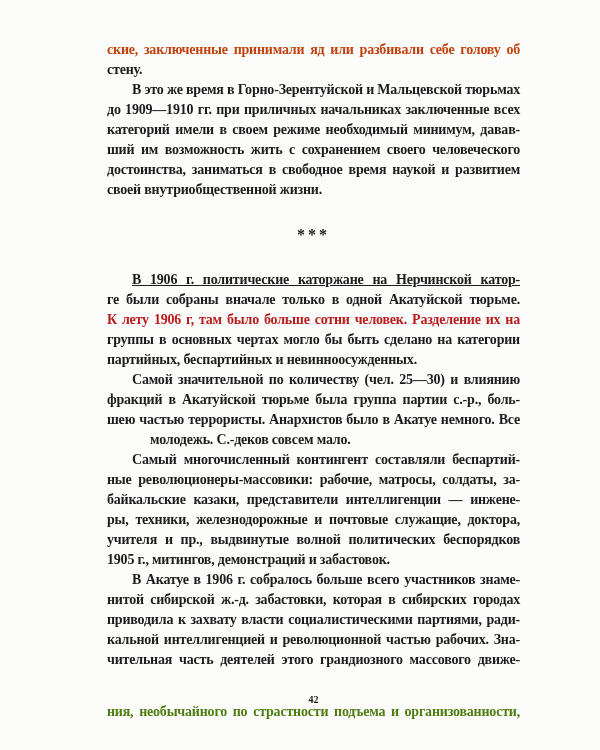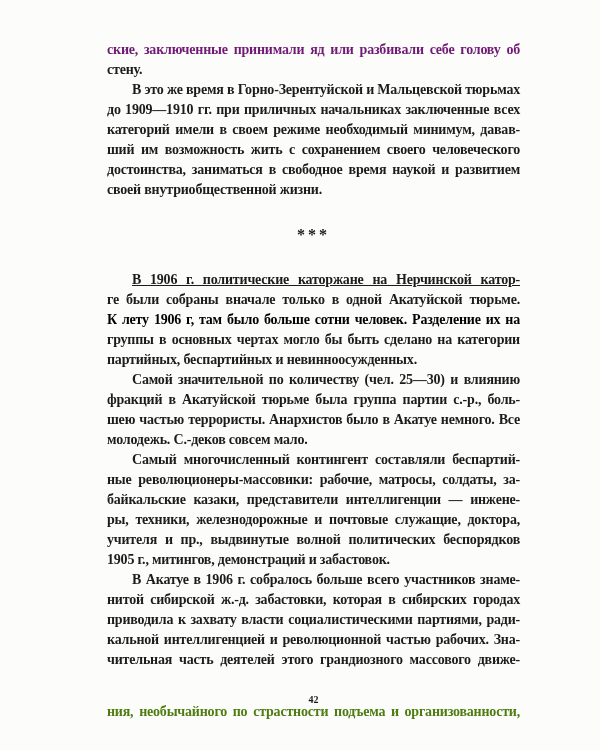--- a/index.html
+++ b/index.html
@@ -64,40 +64,40 @@
     font-weight: 700;
     color: #1c1c1c;
   }
 </style>
 </head>
 <body style="background: rgb(252, 252, 251);">
 
 <div class="page">
   <div class="text-block">
     <div id="paras-top">
-        <div class="line" style="color: #701a75;">ские, заключенные принимали яд или разбивали себе голову об</div>
+        <div class="line" style="color: #c2410c;">ские, заключенные принимали яд или разбивали себе голову об</div>
         <div class="line endline" style="color: rgb(28, 28, 28);">стену.</div>
         <div class="line indent" style="color: rgb(28, 28, 28);">В это же время в Горно-Зерентуйской и Мальцевской тюрьмах</div>
         <div class="line" style="color: rgb(28, 28, 28);">до 1909—1910 гг. при приличных начальниках заключенные всех</div>
         <div class="line" style="color: rgb(28, 28, 28);">категорий имели в своем режиме необходимый минимум, давав-</div>
         <div class="line" style="color: rgb(28, 28, 28);">ший им возможность жить с сохранением своего человеческого</div>
         <div class="line" style="color: rgb(28, 28, 28);">достоинства, заниматься в свободное время наукой и развитием</div>
         <div class="line endline" style="color: rgb(28, 28, 28);">своей внутриобщественной жизни.</div>
       </div>
     <div class="separator">***</div>
     <div id="paras-bottom">
         <div class="line indent" style="color: rgb(28, 28, 28); text-decoration: underline;">В 1906 г. политические каторжане на Нерчинской катор-</div>
         <div class="line" style="color: rgb(28, 28, 28);">ге были собраны вначале только в одной Акатуйской тюрьме.</div>
-        <div class="line" style="color: #000000;">К лету 1906 г, там было больше сотни человек. Разделение их на</div>
+        <div class="line" style="color: #b91c1c;">К лету 1906 г, там было больше сотни человек. Разделение их на</div>
         <div class="line" style="color: rgb(28, 28, 28);">группы в основных чертах могло бы быть сделано на категории</div>
         <div class="line endline" style="color: rgb(28, 28, 28);">партийных, беспартийных и невинноосужденных.</div>
         <div class="line indent" style="color: rgb(28, 28, 28);">Самой значительной по количеству (чел. 25—30) и влиянию</div>
         <div class="line" style="color: rgb(28, 28, 28);">фракций в Акатуйской тюрьме была группа партии с.-р., боль-</div>
         <div class="line" style="color: rgb(28, 28, 28);">шею частью террористы. Анархистов было в Акатуе немного. Все</div>
-        <div class="line endline" style="color: rgb(28, 28, 28);">молодежь. С.-деков совсем мало.</div>
+        <div class="line endline" style="color: rgb(28, 28, 28); margin-left: 43px;">молодежь. С.-деков совсем мало.</div>
         <div class="line indent" style="color: rgb(28, 28, 28);">Самый многочисленный контингент составляли беспартий-</div>
         <div class="line" style="color: rgb(28, 28, 28);">ные революционеры-массовики: рабочие, матросы, солдаты, за-</div>
         <div class="line" style="color: rgb(28, 28, 28);">байкальские казаки, представители интеллигенции — инжене-</div>
         <div class="line" style="color: rgb(28, 28, 28);">ры, техники, железнодорожные и почтовые служащие, доктора,</div>
         <div class="line" style="color: rgb(28, 28, 28);">учителя и пр., выдвинутые волной политических беспорядков</div>
         <div class="line endline" style="color: rgb(28, 28, 28);">1905 г., митингов, демонстраций и забастовок.</div>
         <div class="line indent" style="color: rgb(28, 28, 28);">В Акатуе в 1906 г. собралось больше всего участников знаме-</div>
         <div class="line" style="color: rgb(28, 28, 28);">нитой сибирской ж.-д. забастовки, которая в сибирских городах</div>
         <div class="line" style="color: rgb(28, 28, 28);">приводила к захвату власти социалистическими партиями, ради-</div>
         <div class="line" style="color: rgb(28, 28, 28);">кальной интеллигенцией и революционной частью рабочих. Зна-</div>

